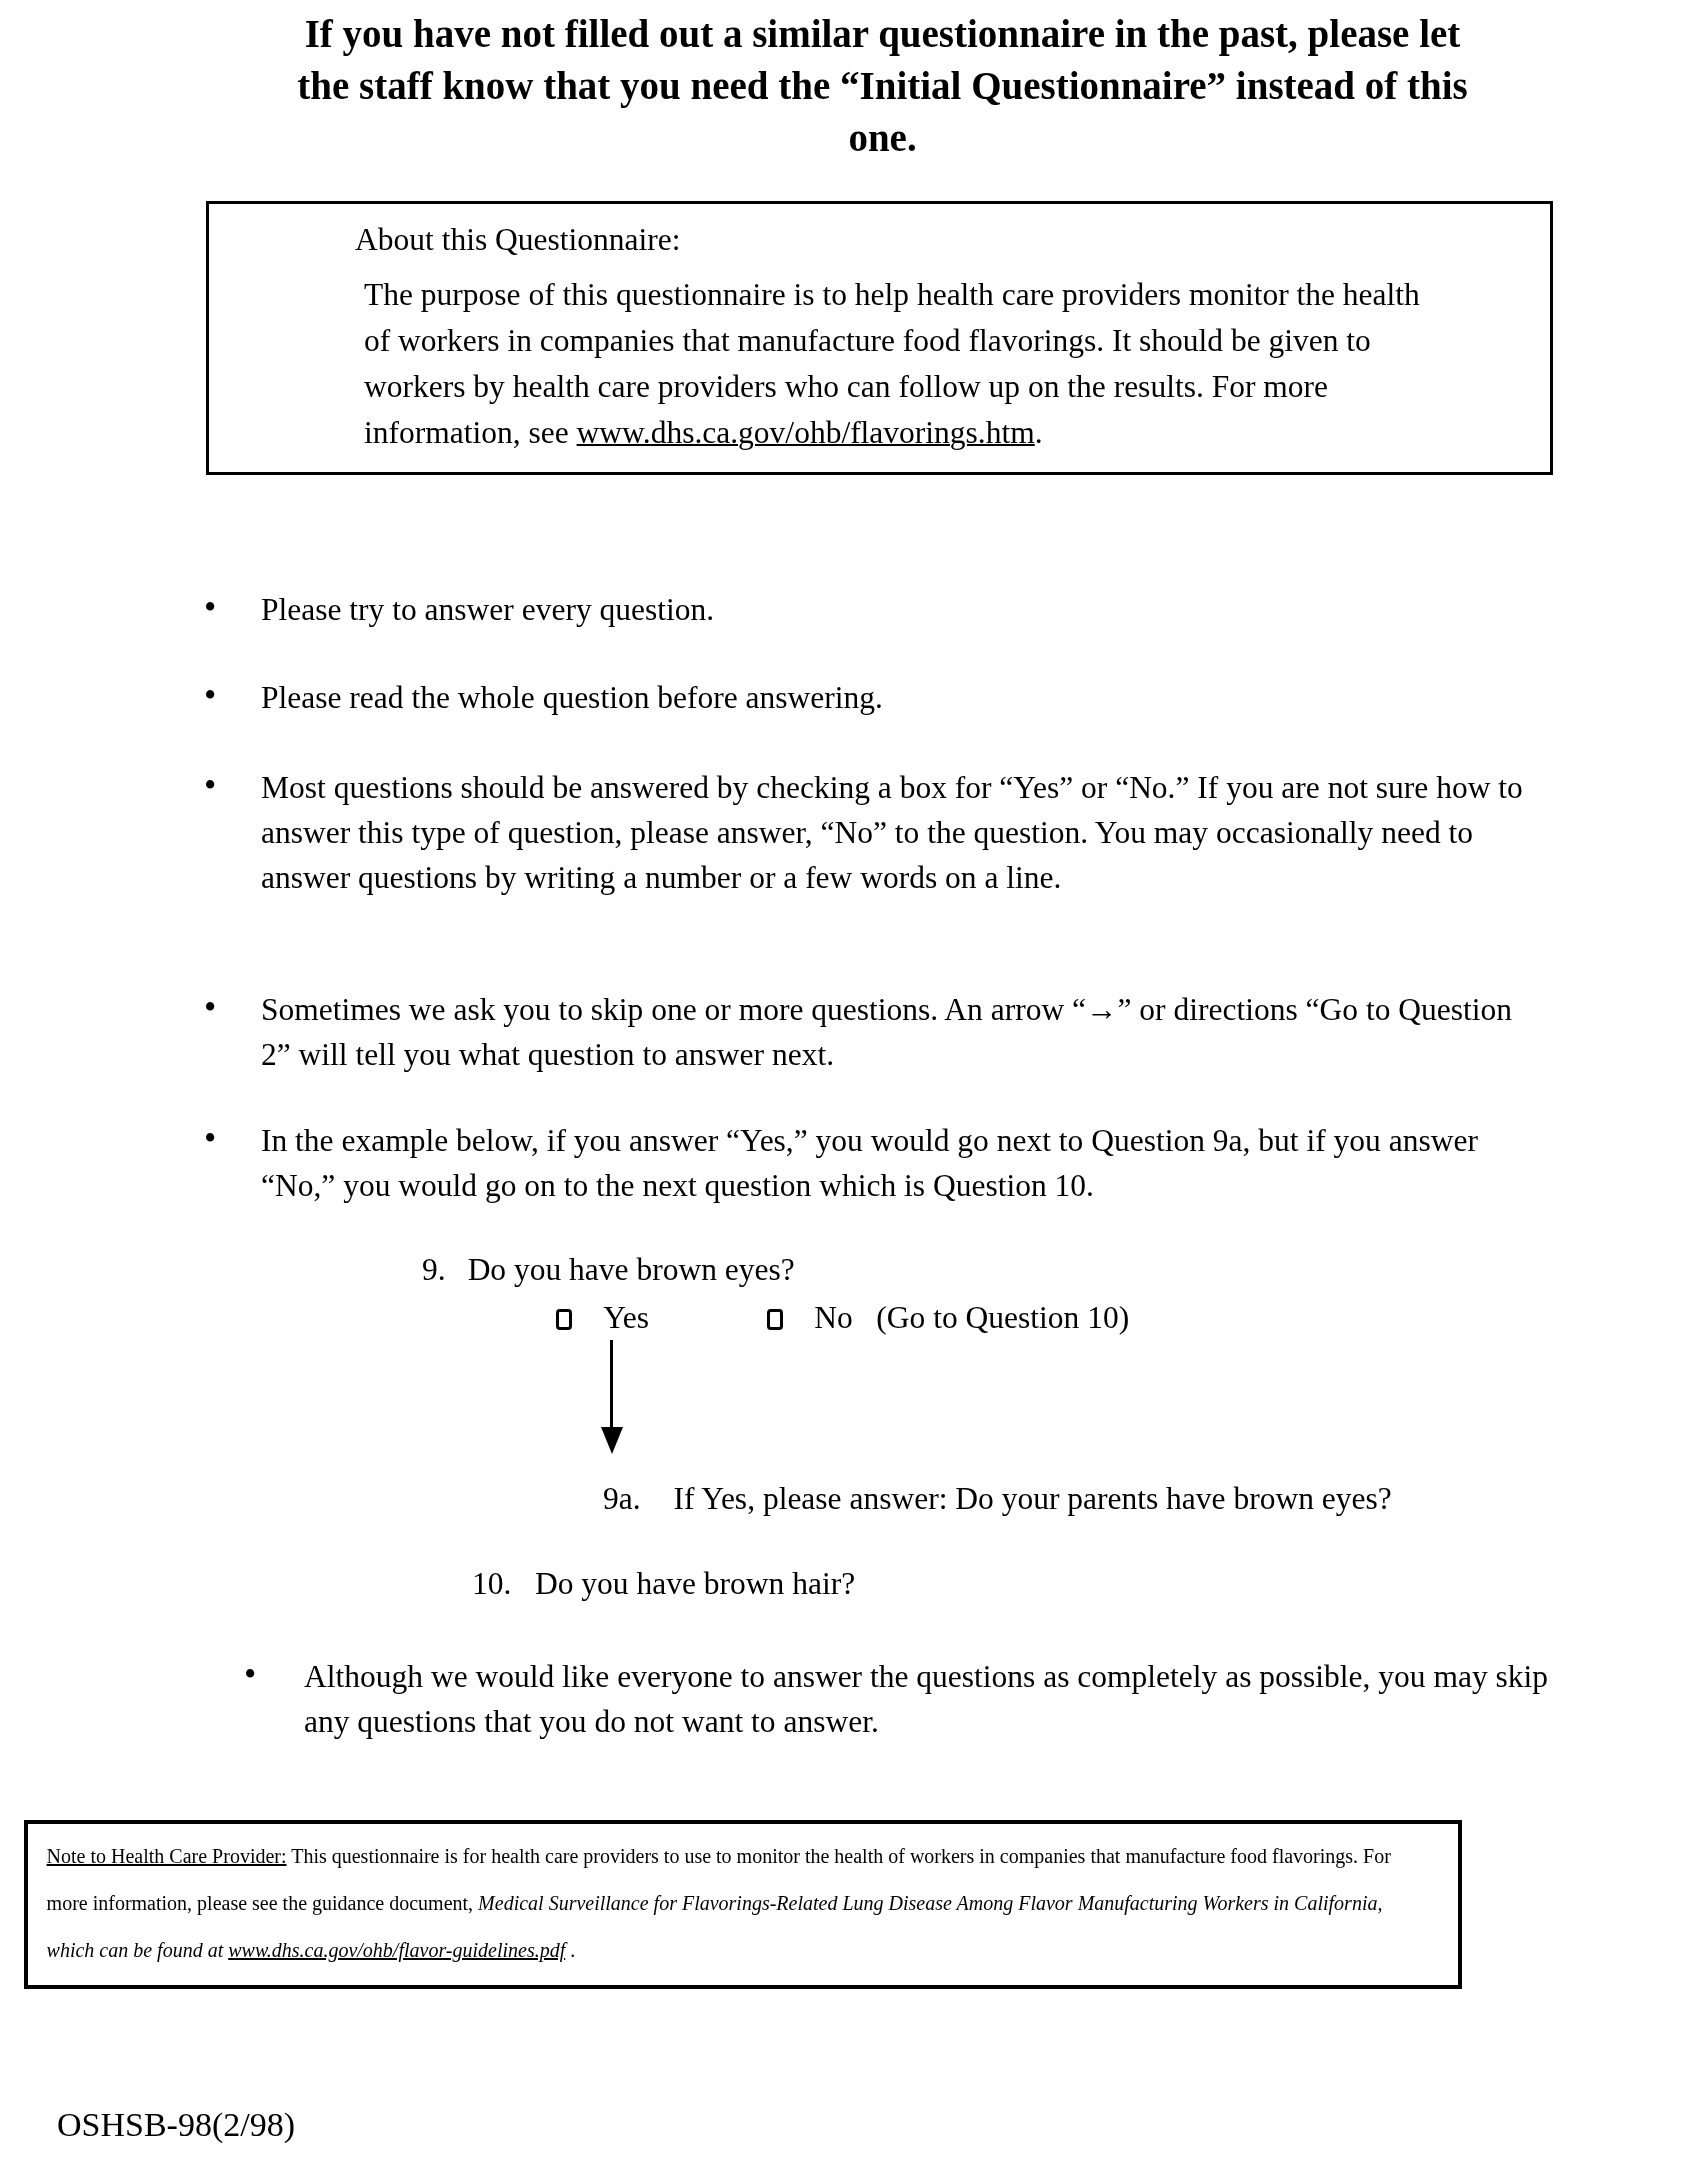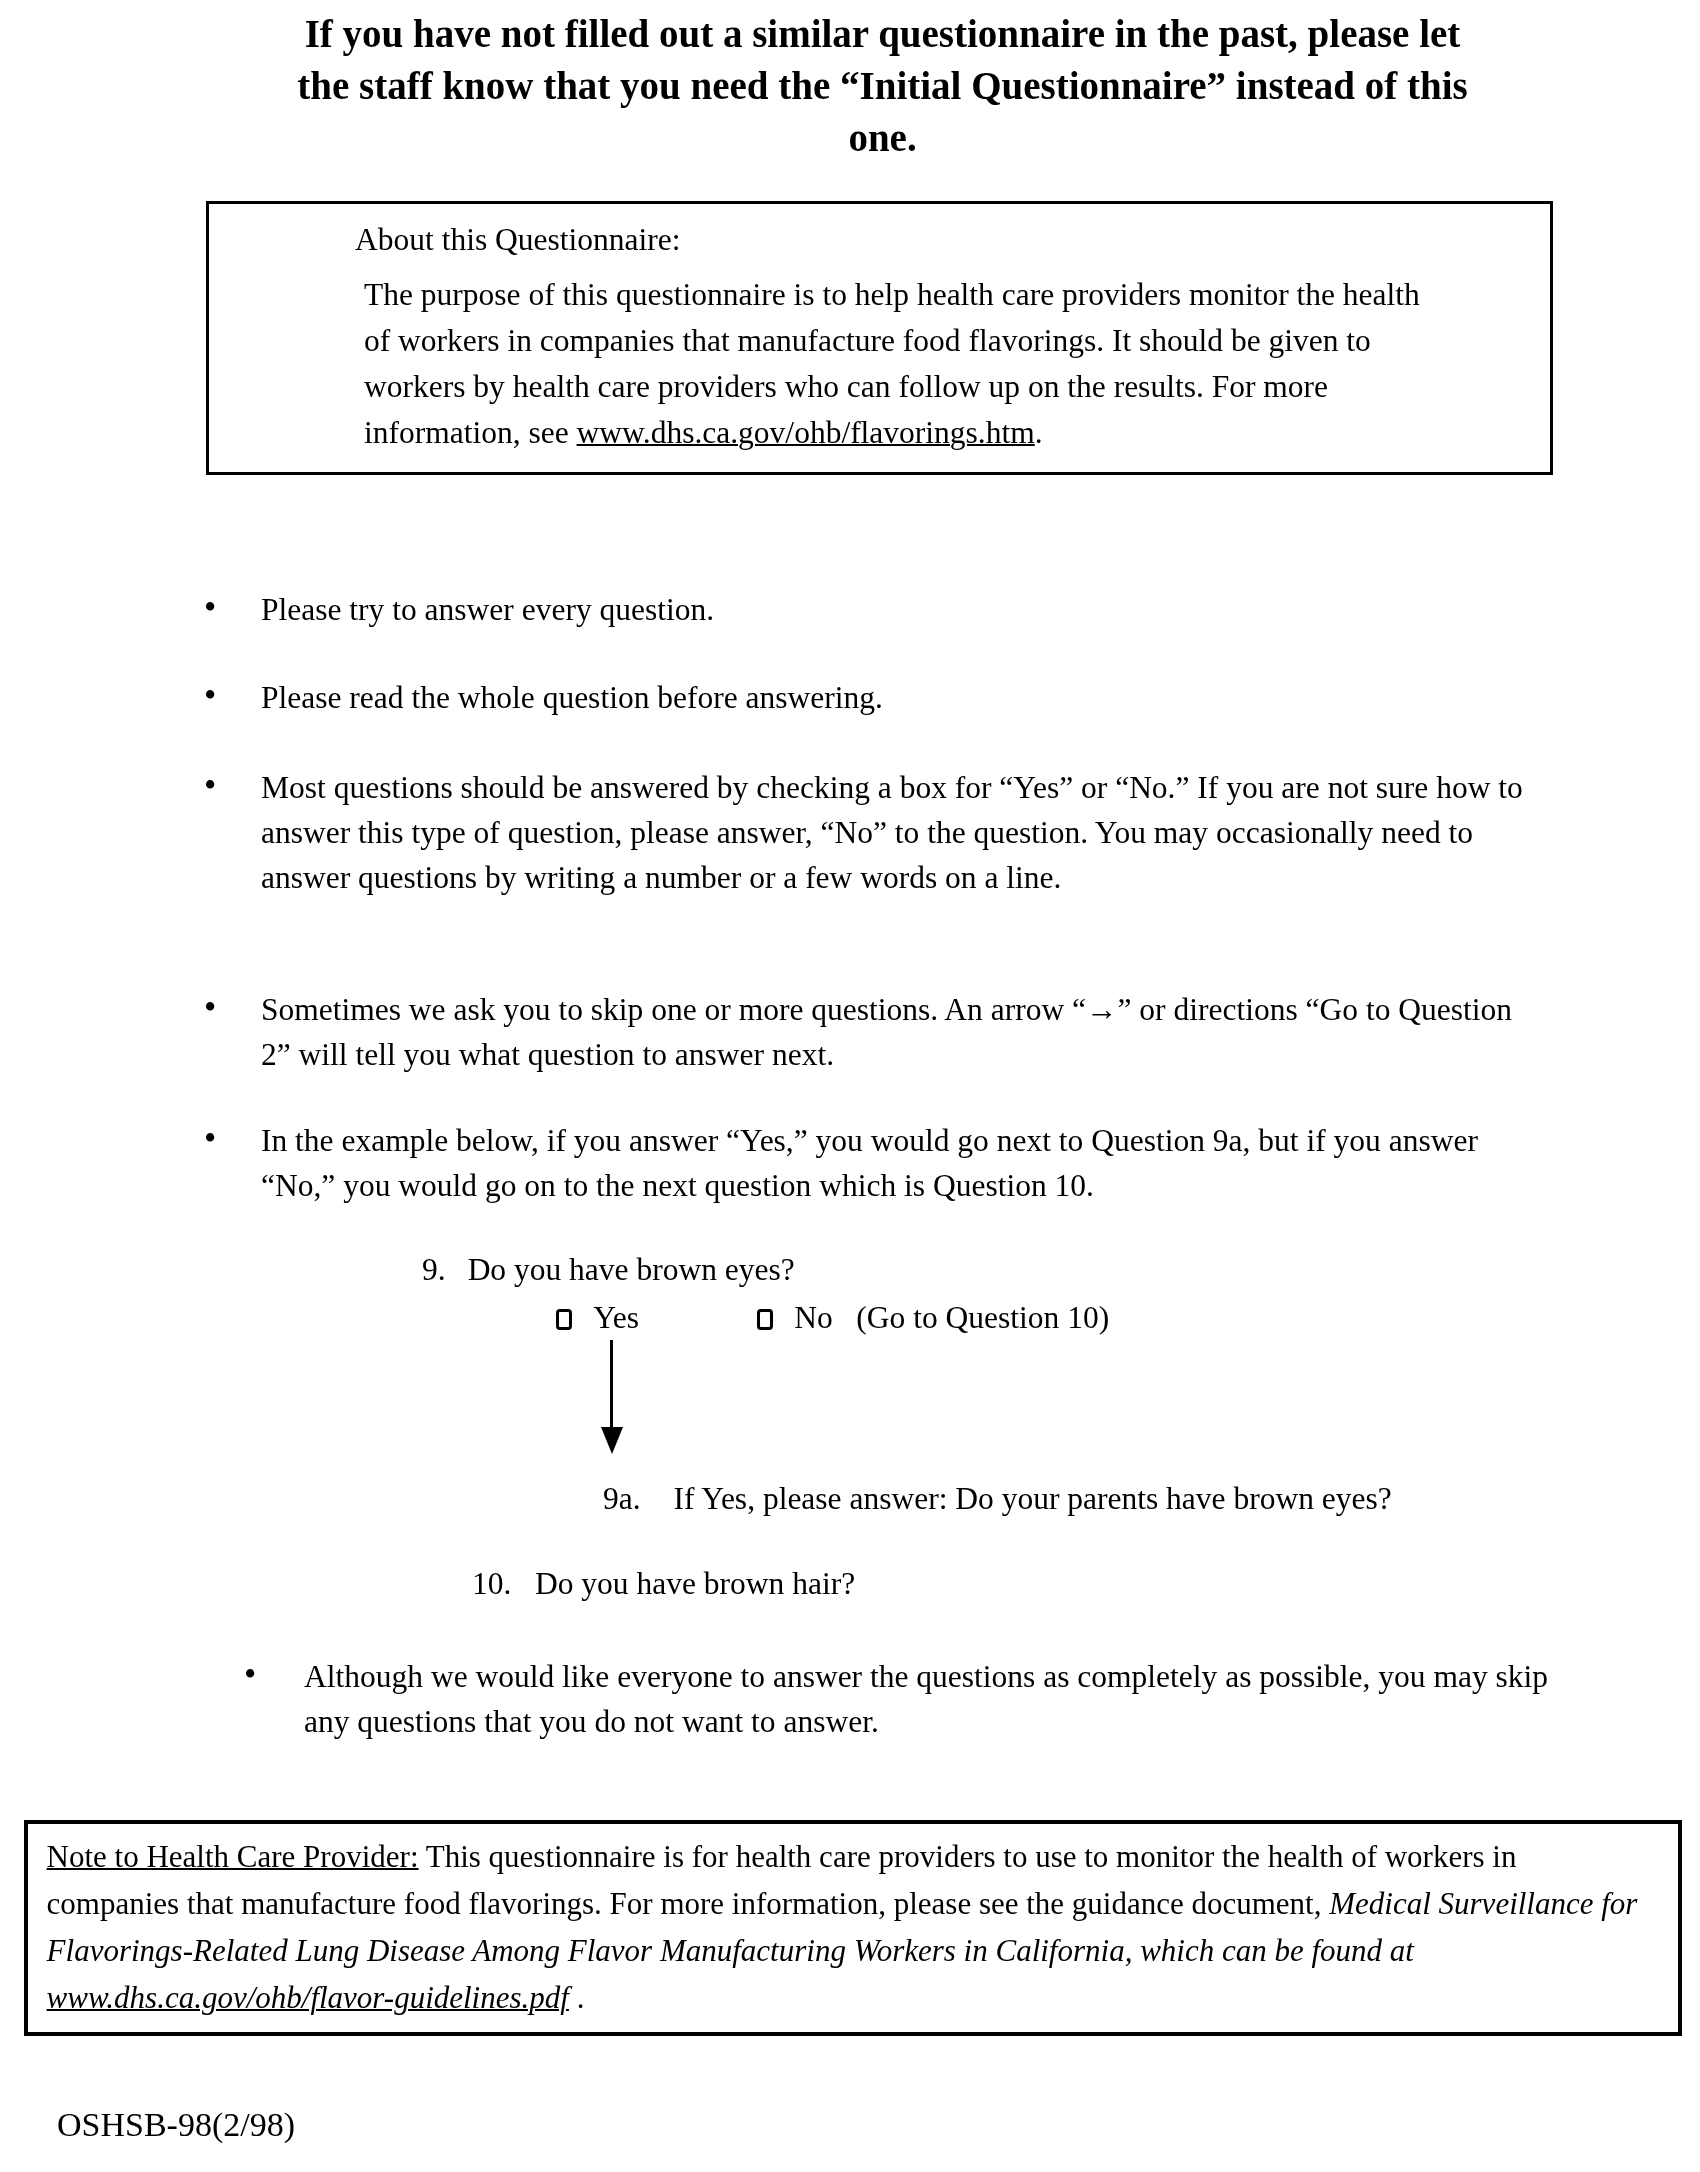--- a/index.html
+++ b/index.html
@@ -75,44 +75,44 @@
   .q9 .qnum{margin-right:22px;}
   .options{left:556px;top:1296px;}
   .checkbox{
     display:inline-block;
     width:10.2px;
     height:15px;
     border:3.9px solid #000;
     border-radius:3.9px;
     vertical-align:-1.6px;
   }
-  .opt-label{margin-left:21px;}
+  .opt-label{margin-left:31px;}
   .no-box{margin-left:118px;}
   .opt-note{margin-left:23.6px;}
   .arrow{position:absolute;left:601px;top:1340px;width:22px;height:115px;}
   .arrow-line{position:absolute;left:9.4px;top:0;width:3.1px;height:88px;background:#000;}
   .arrow-head{
     position:absolute;left:0;top:87px;width:0;height:0;
     border-left:11px solid transparent;
     border-right:11px solid transparent;
     border-top:27px solid #000;
   }
   .q9a{left:603px;top:1477px;}
   .q9a .qnum{margin-right:33px;}
   .q10{left:472px;top:1562px;}
   .q10 .qnum{margin-right:23.6px;}
   .note-box{
     position:absolute;
     left:23.6px;
     top:1820px;
-    width:1658px;
+    width:1438px;
     box-sizing:border-box;
     border:4.7px solid #000;
     padding:9.4px 28px 11px 19px;
-    font-size:31px;
+    font-size:20px;
     line-height:47px;
   }
   .note-box p{margin:0;}
   .note-label{text-decoration:underline;text-decoration-thickness:2.4px;}
   .italic{font-style:italic;}
   .link{text-decoration:underline;text-decoration-thickness:2.4px;}
   .footer{
     position:absolute;
     left:57px;
     top:2106px;

